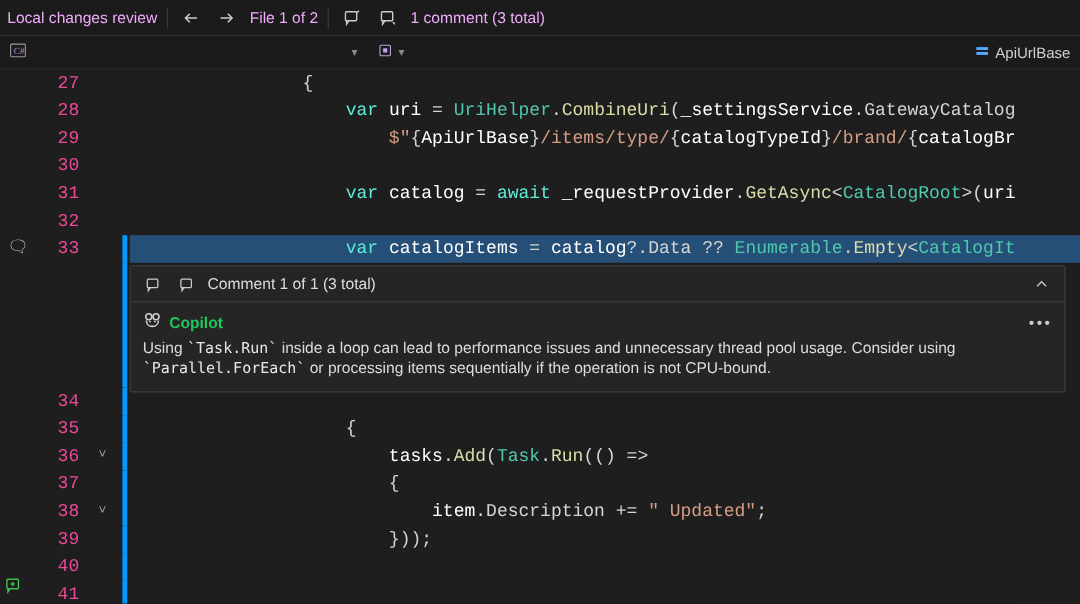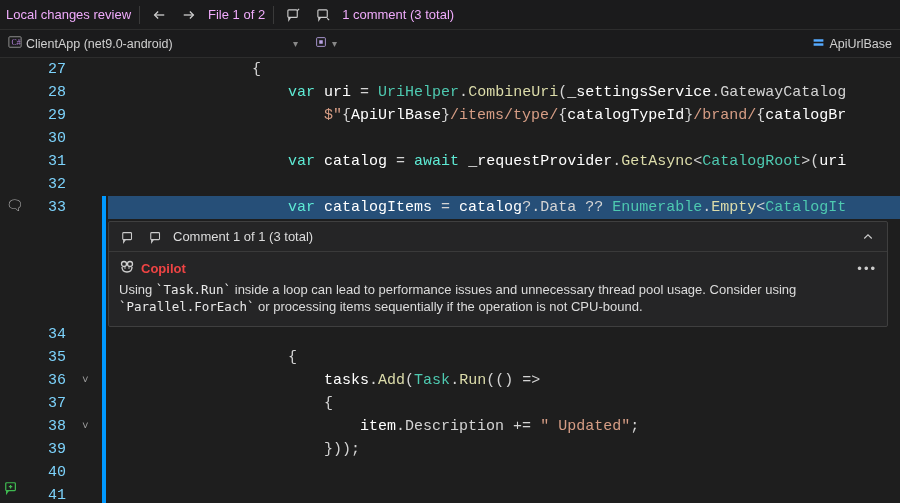--- a/index.html
+++ b/index.html
@@ -75,21 +75,21 @@
   }
   .gutter-annot {
     width: 26px;
     display: flex;
     flex-direction: column;
   }
   .gutter-nums {
     width: 54px;
     text-align: right;
     padding-right: 14px;
-    color: #7dd3fc;
+    color: #ec4899;
     user-select: none;
   }
   .gutter-fold {
     width: 20px;
     color: #888;
   }
   .gutter-change {
     width: 8px;
   }
   .code {
@@ -154,21 +154,21 @@
   .popup-body {
     padding: 6px 10px 10px 10px;
     line-height: 1.35;
   }
   .popup-body .author-row {
     display: flex;
     align-items: center;
     gap: 6px;
     margin-bottom: 2px;
   }
-  .popup-body .author-row .name { font-weight: 600; color: #ef4444; }
+  .popup-body .author-row .name { font-weight: 600; color: #22c55e; }
   .popup-body .author-row .more { margin-left: auto; color: #cccccc; cursor: pointer; letter-spacing: 2px;}
   code.inline {
     font-family: Consolas, monospace;
     font-size: 12.5px;
     color: #e8e8e8;
   }
 
   .proj-drop { flex: 0 0 300px; display: flex; align-items: center; justify-content: space-between; padding-right: 6px; }
 </style>
 </head>
@@ -210,21 +210,20 @@
 
 <div class="crumbbar">
   <div class="crumb proj-drop">
     <span style="display:flex;align-items:center;gap:4px;">
       <span class="cs-icon">
         <svg width="14" height="14" viewBox="0 0 16 16">
             <rect x="1" y="2" width="14" height="12" rx="1" fill="none" stroke="#9b9b9b" stroke-width="1"></rect>
             <text x="4" y="11" font-size="9" fill="#b180d7" font-family="Consolas">C#</text>
           </svg>
       </span>
-      <span>ClientApp (net9.0-android)</span>
     </span>
     <span class="caret">▾</span>
   </div>
   <div class="crumb" style="flex:1">
     <span class="method-icon">
       <svg width="14" height="14" viewBox="0 0 16 16" fill="#b9a3e3">
           <rect x="3" y="3" width="10" height="10" rx="1" fill="none" stroke="#b9a3e3"></rect>
           <rect x="6" y="6" width="4" height="4"></rect>
         </svg>
     </span>

